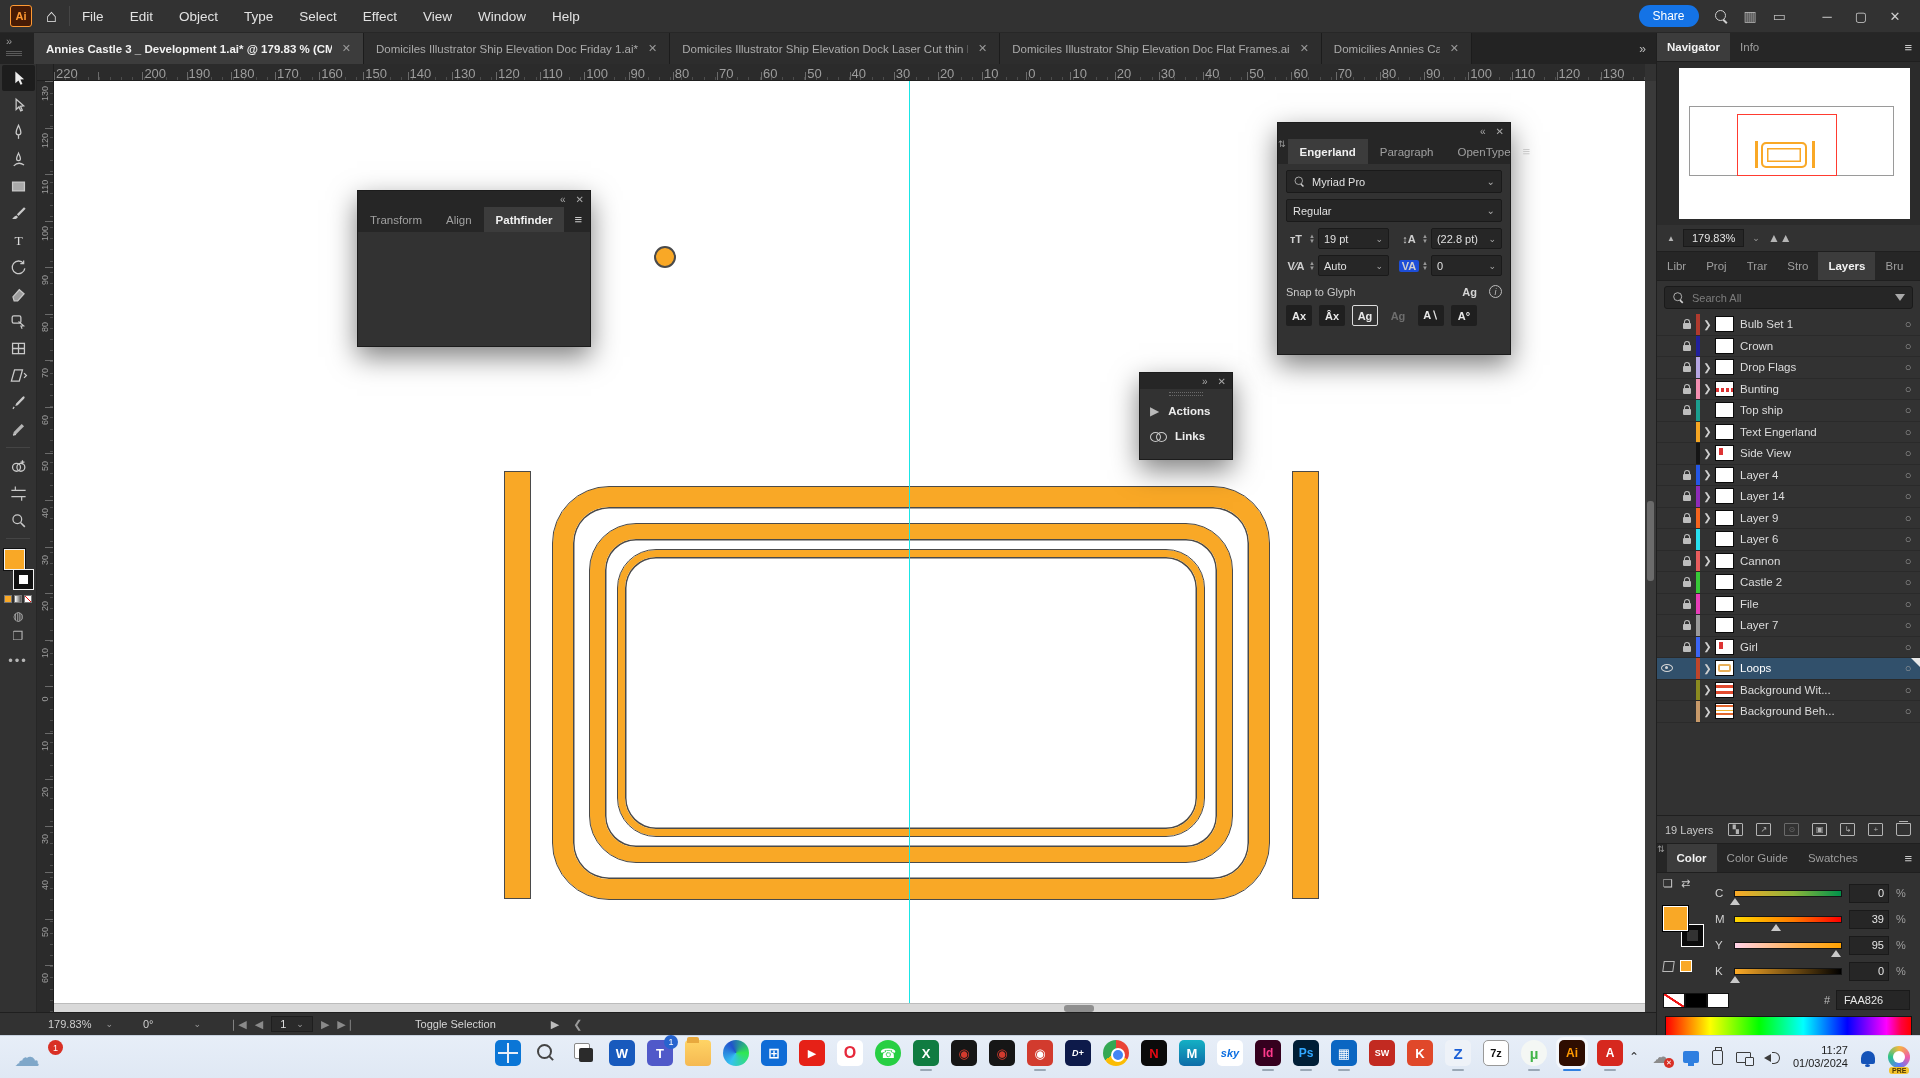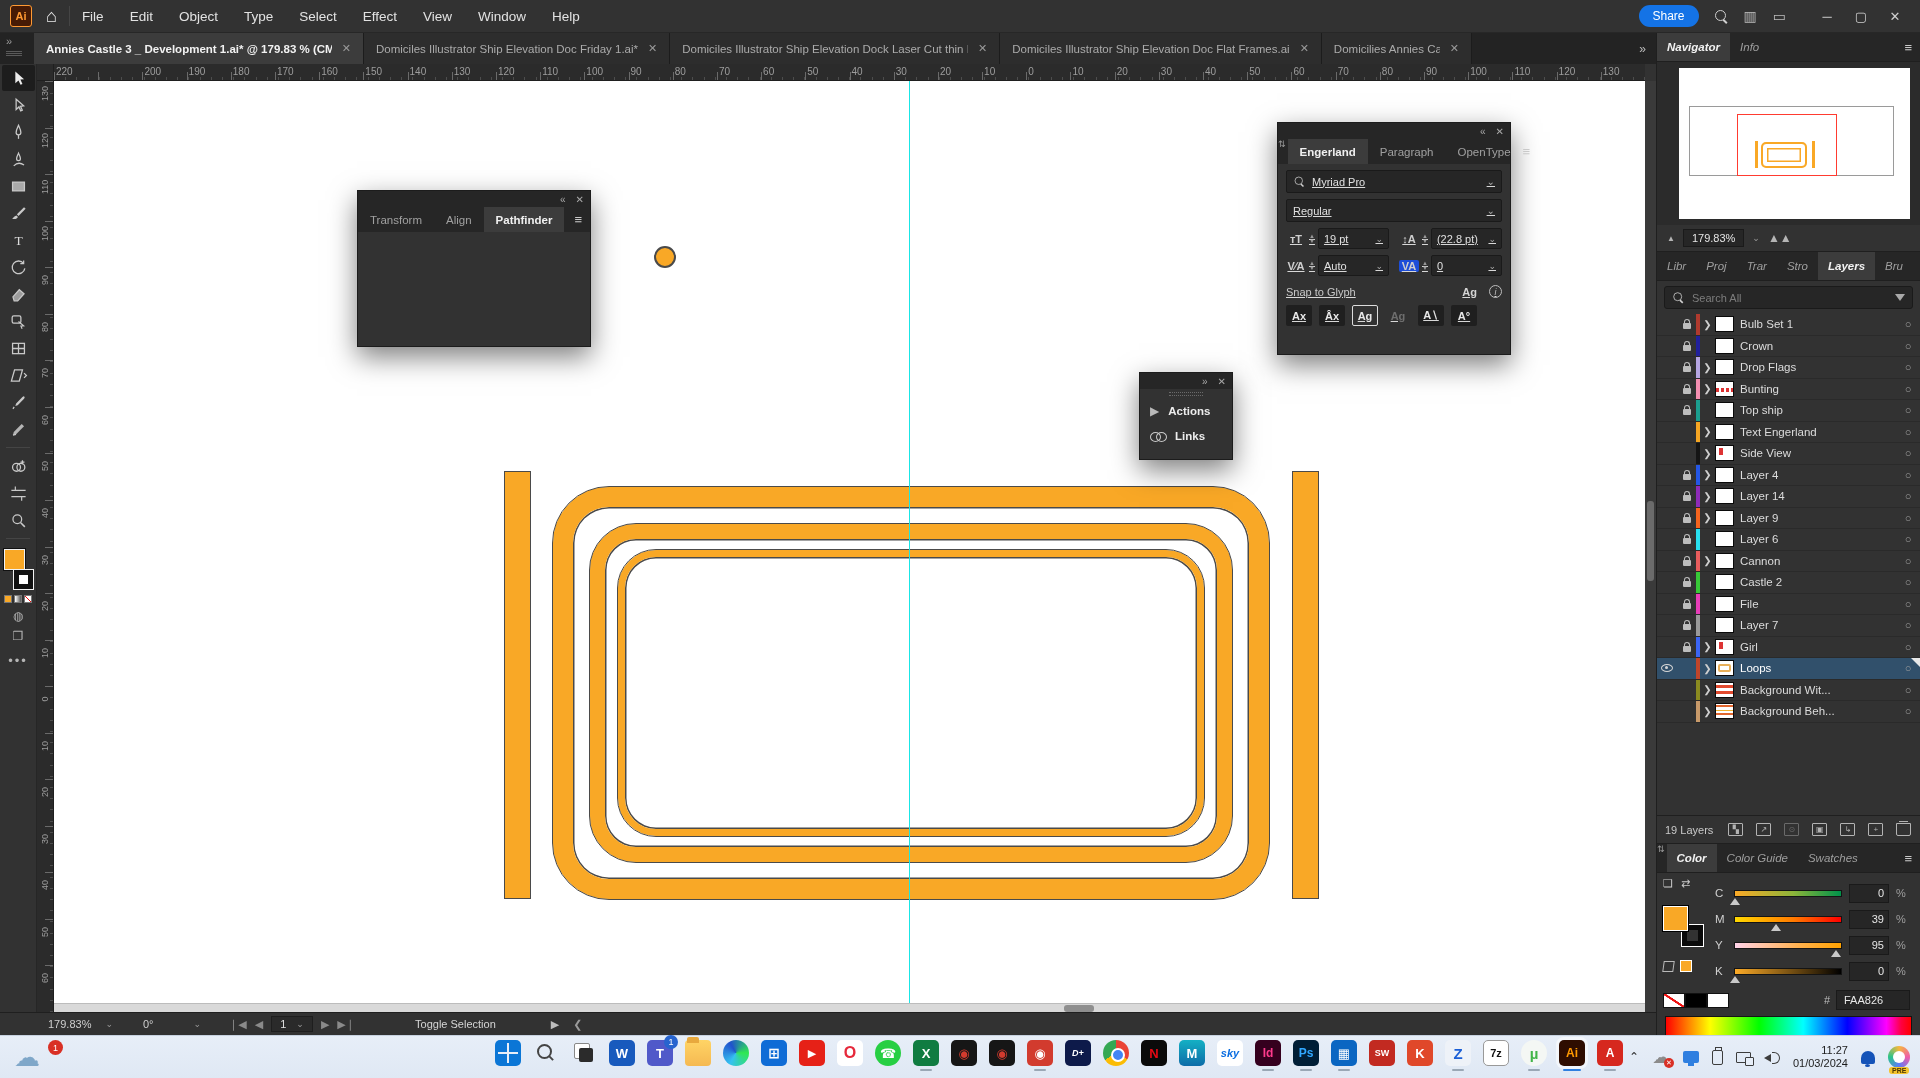--- a/index.html
+++ b/index.html
@@ -47,21 +47,21 @@
   .mini-color { background:#F9A826; }
   .mini-grad { background:linear-gradient(90deg,#fff,#555); }
   .mini-none { background:linear-gradient(to top right,#fff 44%,#e11 46%,#e11 54%,#fff 56%); }
   .mode-ic { color:#b5b5b5; font-size:12px; text-align:center; margin:6px 0; }
   .more-dots { color:#b5b5b5; text-align:center; font-size:13px; letter-spacing:2px; margin-top:10px; }
 
   
   #rulercorner { position:absolute; left:37px; top:64px; width:17px; height:17px; background:#2b2b2b; border-right:1px solid #1f1f1f; border-bottom:1px solid #1f1f1f; z-index:15; }
   #rulertop { position:absolute; left:54px; top:64px; width:1591px; height:17px; background:#2b2b2b; border-bottom:1px solid #1f1f1f; overflow:hidden; z-index:15;
      background-image:repeating-linear-gradient(90deg,#4d4d4d 0 1px,transparent 1px 11.2px); background-size:100% 4px; background-position:0 13px; background-repeat:no-repeat; }
-  .rt-num { position:absolute; top:2px; font-size:10px; color:#9d9d9d; transform:translateX(2px); }
+  .rt-num { position:absolute; top:2px; font-size:13px; color:#9d9d9d; transform:translateX(2px); }
   .rt-tick { position:absolute; top:8px; width:1px; height:9px; background:#6a6a6a; }
   #rulerleft { position:absolute; left:37px; top:81px; width:17px; height:931px; background:#2b2b2b; border-right:1px solid #1f1f1f; overflow:hidden; z-index:15;
      background-image:repeating-linear-gradient(0deg,#4d4d4d 0 1px,transparent 1px 11.2px); background-size:4px 100%; background-position:13px 0; background-repeat:no-repeat; }
   .rl-num { position:absolute; left:1px; font-size:9px; color:#9d9d9d; transform:rotate(-90deg); transform-origin:center; width:14px; text-align:center; }
   .rl-tick { position:absolute; left:8px; height:1px; width:9px; background:#6a6a6a; }
 
   #canvas { position:absolute; left:54px; top:81px; width:1591px; height:931px; background:#ffffff; overflow:hidden; z-index:10; }
   #guide { position:absolute; top:0; bottom:0; width:1px; background:#19e6e6; z-index:6; }
   .dot { position:absolute; border-radius:50%; background:#F9A826; border:2px solid #4a4a4a; z-index:3; }
   .ring { position:absolute; border-style:solid; border-color:#F9A826; outline:1.5px solid #4a4a4a; z-index:2; }
@@ -88,21 +88,21 @@
   .pf-row { display:flex; align-items:center; gap:14px; margin-bottom:6px; }
   .pfi { position:relative; width:18px; height:16px; }
   .pfi::before { content:""; position:absolute; left:0; top:0; width:10px; height:10px; background:#b9b9b9; }
   .pfi::after { content:""; position:absolute; left:6px; top:5px; width:10px; height:10px; border:1.5px solid #b9b9b9; background:#323232; }
   .pfi.alt::before { background:#323232; border:1.5px solid #b9b9b9; }
   .pfi.alt::after { background:#b9b9b9; border:none; }
   .expand-btn { margin-left:auto; color:#6f6f6f; border:1px solid #565656; border-radius:2px; padding:3px 14px; font-size:11px; background:#3a3a3a; }
 
   
   #characterp { left:1277px; top:122px; width:234px; height:233px; }
-  .cbody { padding:6px 8px;text-decoration:underline; }
+  .cbody { padding:6px 8px; }
   .cfield { display:flex; align-items:center; gap:6px; background:#262626; border:1px solid #1a1a1a; border-radius:2px; height:23px; padding:0 6px; margin-bottom:6px; color:#e0e0e0; }
   .cfield .chev { margin-left:auto; color:#aaa; font-size:10px; }
   .cgrid { display:grid; grid-template-columns:1fr 1fr; column-gap:10px; row-gap:6px; margin-top:2px; }
   .ccell { display:flex; align-items:center; gap:3px; }
   .cic { color:#cfcfcf; font-size:11px; font-weight:bold; width:20px; text-align:center; }
   .stepper { display:flex; flex-direction:column; color:#9a9a9a; font-size:6px; line-height:5px; }
   .cval { background:#262626; border:1px solid #1a1a1a; border-radius:2px; height:21px; flex:1; display:flex; align-items:center; padding:0 5px; color:#e0e0e0; }
   .cval .chev { margin-left:auto; color:#aaa; font-size:9px; }
   .snaprow { display:flex; align-items:center; margin:9px 0 7px; color:#c9c9c9;text-align:right; }
   .snaprow .ag { margin-left:auto; margin-right:12px; color:#d5d5d5; font-weight:bold; }
@@ -117,21 +117,21 @@
   .ap-grip { width:34px; height:4px; margin:3px auto 2px; border-top:1px dotted #6a6a6a; border-bottom:1px dotted #6a6a6a; }
   .ap-item { display:flex; align-items:center; gap:9px; padding:6px 10px; color:#ededed; font-weight:bold; font-size:11.5px; }
   .play-ic { color:#b9b9b9; font-size:12px; }
   .chain { position:relative; width:16px; height:10px; }
   .chain::before,.chain::after { content:""; position:absolute; top:1px; width:9px; height:8px; border:1.8px solid #c9c9c9; border-radius:50%; }
   .chain::before { left:0; } .chain::after { left:6px; }
 
   
   #rightcol { position:absolute; left:1656px; top:33px; width:264px; height:1002px; background:#323232; border-left:1px solid #1f1f1f; z-index:20; font-size:11px; }
   .rc-tabs { display:flex; background:#262626; height:29px; align-items:stretch; border-bottom:1px solid #1f1f1f; }
-  .rc-tab { padding:0 10px; display:flex; align-items:center; color:#9f9f9f; font-size:11.5px; white-space:nowrap;font-style:italic; }
+  .rc-tab { padding:0 10px; display:flex; align-items:center; color:#9f9f9f; font-size:11.5px; white-space:nowrap; }
   .rc-tab.active { background:#3c3c3c; color:#f2f2f2; font-weight:bold; }
 
   
   #nav-preview { position:relative; height:163px; background:#2b2b2b; }
   .nav-white { position:absolute; left:22px; top:6px; right:10px; bottom:6px; background:#fff; }
   .nav-board { position:absolute; left:10px; top:38px; width:205px; height:70px; border:1px solid #9a9a9a; }
   .nav-view { position:absolute; left:58px; top:46px; width:100px; height:62px; border:1.5px solid #ff3b30; }
   .nav-art { position:absolute; left:82px; top:74px; width:46px; height:26px; border:2.5px solid #F9A826; border-radius:5px; box-shadow:inset 0 0 0 4px #fff, inset 0 0 0 5.5px #F9A826; }
   .nav-bar { position:absolute; top:73px; width:2.5px; height:27px; background:#F9A826; }
   .nav-foot { display:flex; align-items:center; gap:8px; height:27px; padding:0 10px; color:#cfcfcf; border-bottom:1px solid #1f1f1f; }

